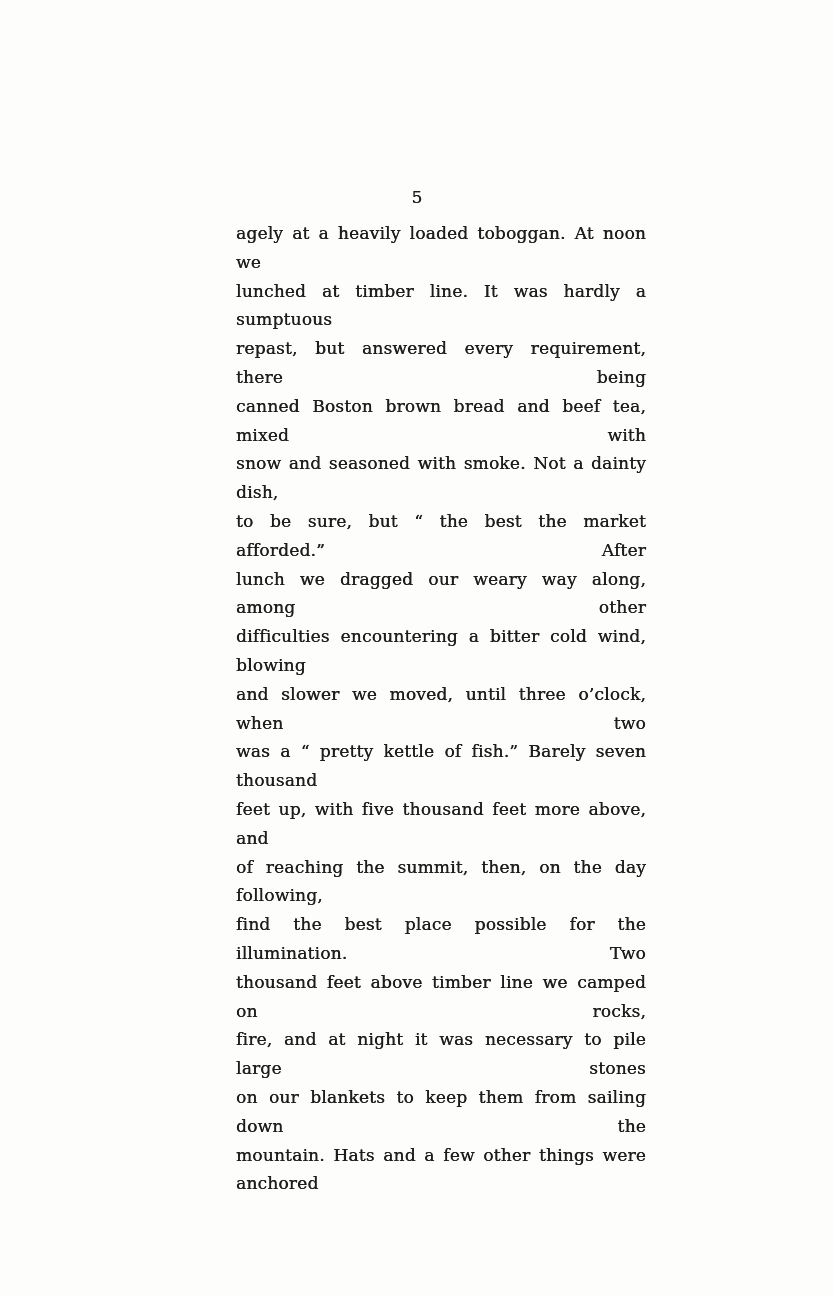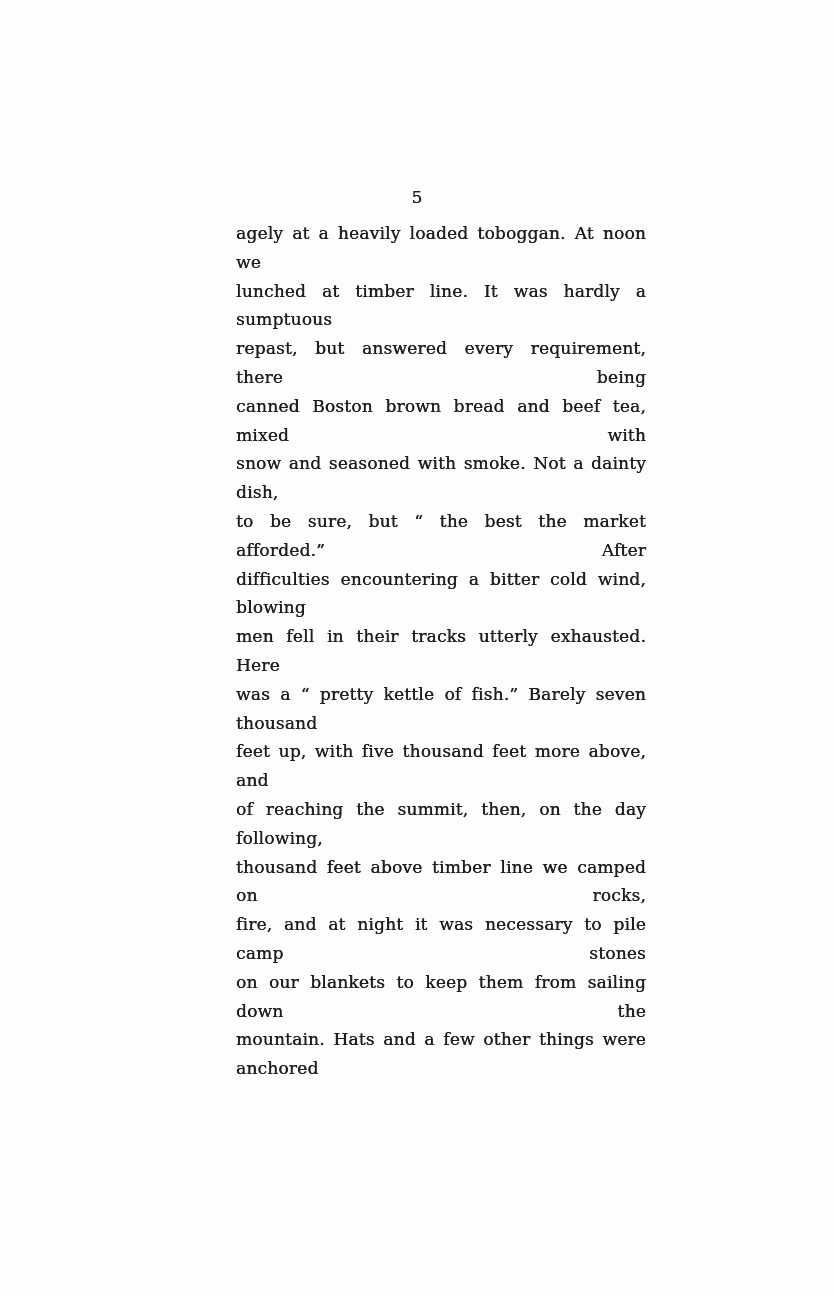--- a/index.html
+++ b/index.html
@@ -49,24 +49,26 @@
 <div class="page">
   <div class="page-number">5</div>
   <div class="textblock" id="textblock">
       <div class="paragraph">
         <div class="line">agely at a heavily loaded toboggan. At noon we</div>
         <div class="line">lunched at timber line. It was hardly a sumptuous</div>
         <div class="line">repast, but answered every requirement, there being</div>
         <div class="line">canned Boston brown bread and beef tea, mixed with</div>
         <div class="line">snow and seasoned with smoke. Not a dainty dish,</div>
         <div class="line">to be sure, but “ the best the market afforded.” After</div>
+        <div class="line">lunch we dragged our weary way along, among other</div>
         <div class="line">difficulties encountering a bitter cold wind, blowing</div>
-        <div class="line">men fell in their tracks utterly exhausted. Here</div>
+        <div class="line">and slower we moved, until three o’clock, when two</div>
         <div class="line">was a “ pretty kettle of fish.” Barely seven thousand</div>
         <div class="line">feet up, with five thousand feet more above, and</div>
         <div class="line">of reaching the summit, then, on the day following,</div>
+        <div class="line">find the best place possible for the illumination. Two</div>
         <div class="line">thousand feet above timber line we camped on rocks,</div>
-        <div class="line">fire, and at night it was necessary to pile camp stones</div>
+        <div class="line">fire, and at night it was necessary to pile large stones</div>
         <div class="line">on our blankets to keep them from sailing down the</div>
         <div class="line">mountain. Hats and a few other things were anchored</div>
       </div>
     </div>
 </div>
 
 </body></html>

